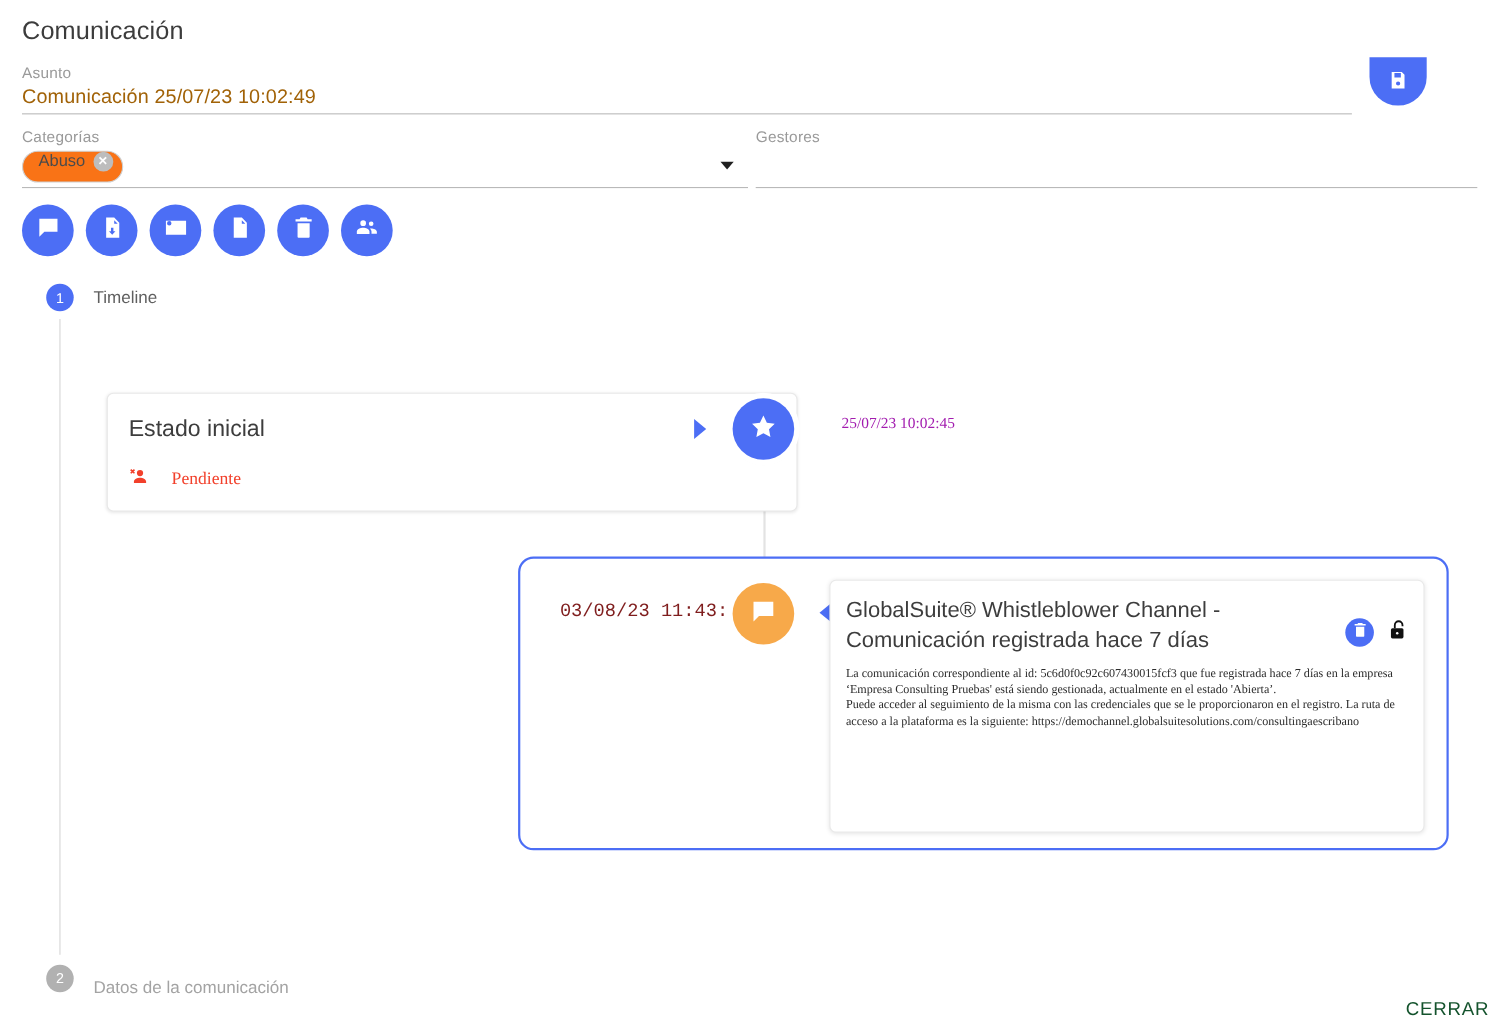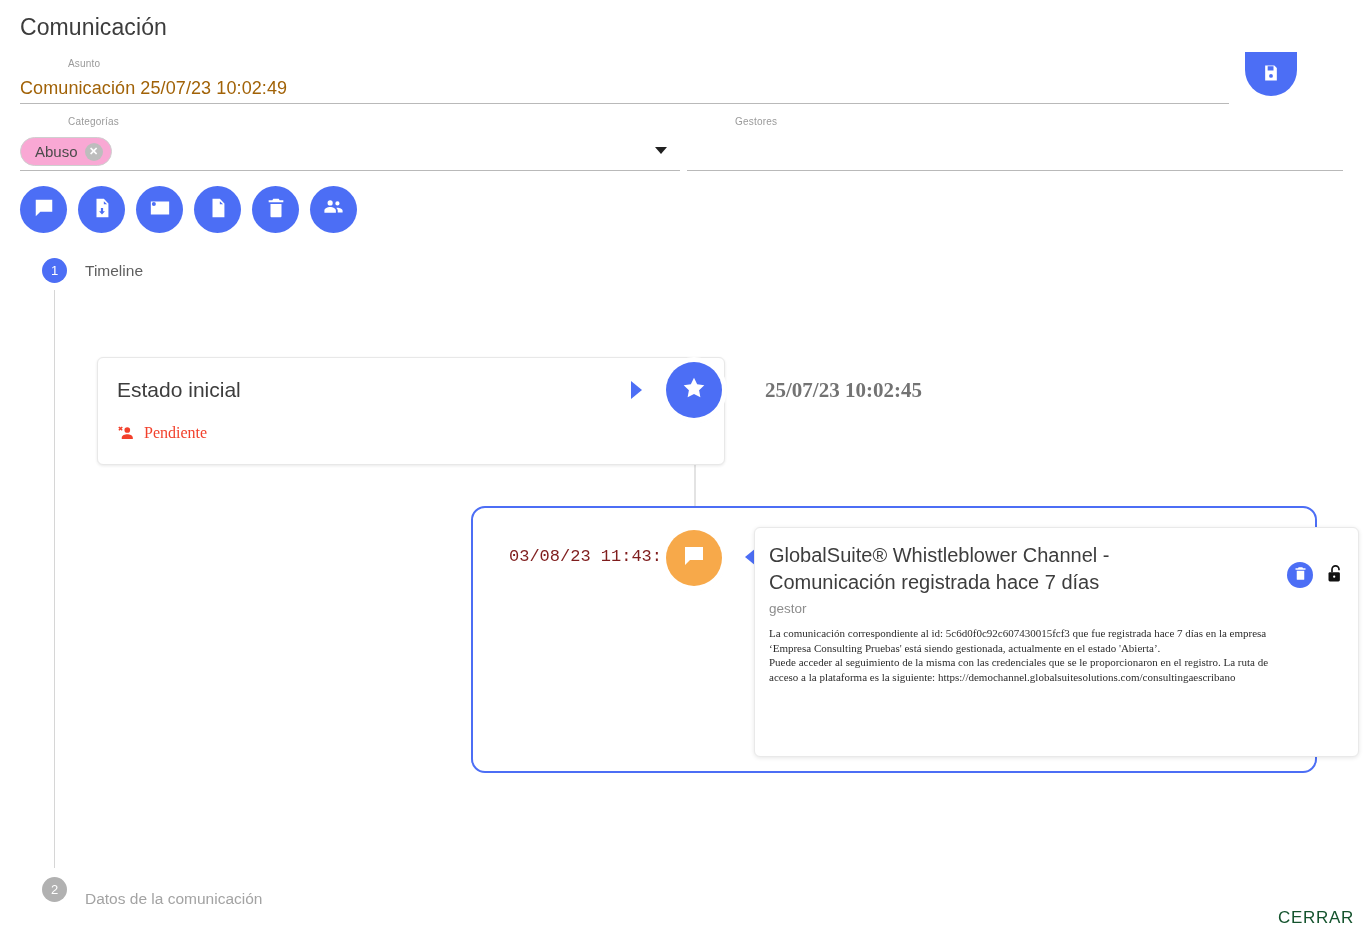--- a/index.html
+++ b/index.html
@@ -12,39 +12,39 @@
   }
   .page { position: relative; width: 1370px; height: 930px; background:#fff; }
 
   
   .title {
     position:absolute; left:20px; top:14px;
     font-size:23px; color:#3c3c3c; font-weight:400; letter-spacing:.1px;
   }
 
   .field-label {
-    position:absolute; font-size:10px; color:#9a9a9a; letter-spacing:.2px;margin-left:48px;
+    position:absolute; font-size:14px; color:#9a9a9a; letter-spacing:.2px;
   }
   .field-value {
     position:absolute; font-size:18px; color:#a16207; letter-spacing:.1px;
   }
   .underline { position:absolute; height:1px; background:#b9b9b9; }
 
   
   #lbl-asunto { left:20px; top:58px; }
   #val-asunto { left:20px; top:78px; }
   #ul-asunto  { left:20px; top:103px; width:1209px; }
 
   
   #lbl-categorias { left:20px; top:116px; }
   .chip {
     position:absolute; left:20px; top:137px;
     height:29px; border:1px solid #cfcfcf; border-radius:15px;
-    display:flex; align-items:center; gap:7px;
-    padding:0 8px 0 14px; background:#f9a8d4;
+    display:flex; align-items:flex-start; gap:7px;
+    padding:0 8px 0 14px; background:#f97316;
   }
   .chip-text { font-size:15px; color:#4b4b4b; }
   .chip-x {
     width:18px; height:18px; border-radius:50%; background:#bdbdbd;
     display:flex; align-items:center; justify-content:center;
     color:#fff; font-size:11px; line-height:1; font-weight:700;
     cursor:pointer;
   }
   #caret-categorias {
     position:absolute; left:655px; top:147px; cursor:pointer;
@@ -98,55 +98,55 @@
 
   
   #estado-card {
     position:absolute; left:97px; top:357px; width:628px; height:108px;
     background:#fff; border:1px solid #e8e8e8; border-radius:6px;
     box-shadow:0 1px 3px rgba(0,0,0,.09);
   }
   #estado-title { position:absolute; left:19px; top:20px; font-size:21px; color:#3d3d3d; }
   #estado-status {
     position:absolute; left:19px; top:66px;
-    display:flex; align-items:flex-start; gap:8px;
+    display:flex; align-items:center; gap:20px;
     color:#f2402b; font-family:"Liberation Serif", serif; font-size:16px;
   }
   #estado-arrow {
     position:absolute; left:631px; top:381px;
     width:0;height:0;border-top:9px solid transparent;border-bottom:9px solid transparent;border-left:11px solid #4c6ef5;
   }
   .node {
     position:absolute; width:56px; height:56px; border-radius:50%;
     display:flex;align-items:center;justify-content:center;
     box-shadow:0 0 0 5px #fff, 0 1px 5px rgba(0,0,0,.14);
   }
   #node-star { left:666px; top:362px; background:#4c6ef5; }
   #node-msg  { left:666px; top:530px; background:#f7a94a; }
 
   #date-star {
     position:absolute; left:765px; top:378px;
-    font-family:"Liberation Serif", serif; font-size:21px; color:#737373;font-weight:bold;
+    font-family:"Liberation Serif", serif; font-size:14px; color:#a21caf;
   }
 
   
   #entry-box {
     position:absolute; left:471px; top:506px; width:846px; height:267px;
     border:2px solid #4c6ef5; border-radius:14px; background:#fff;
   }
   #date-msg {
     position:absolute; left:509px; top:547px;
     font-family:Liberation Mono, monospace; font-size:17px; color:#7f1d1d;
   }
   #entry-arrow {
     position:absolute; left:745px; top:548px;
     width:0;height:0;border-top:9px solid transparent;border-bottom:9px solid transparent;border-right:11px solid #4c6ef5;
   }
   #msg-card {
-    position:absolute; left:754px; top:527px; width:605px; height:230px;
+    position:absolute; left:754px; top:527px; width:541px; height:230px;
     background:#fff; border:1px solid #e9e9e9; border-radius:6px;
     box-shadow:0 1px 4px rgba(0,0,0,.10);
     padding:14px 16px 10px 14px;
   }
   #msg-title {
     font-size:20px; color:#3d3d3d; line-height:1.33; width:400px;
   }
   #msg-author { margin-top:6px; font-size:13.5px; color:#8d8d8d; }
   #msg-body {
     margin-top:10px;
@@ -284,21 +284,20 @@
     <span>
       <svg width="24" height="24" viewBox="0 0 24 24" fill="#fff">
         <path d="M3 3h18v13H8l-5 5V3zm4 4h10v2H7V7zm0 4h7v2H7v-2z"></path>
       </svg>
     </span>
   </div>
   <div id="entry-arrow"></div>
 
   <div id="msg-card">
     <div id="msg-title">GlobalSuite® Whistleblower Channel - Comunicación registrada hace 7 días</div>
-    <div id="msg-author">gestor</div>
     <div id="msg-body">La comunicación correspondiente al id: 5c6d0f0c92c607430015fcf3 que fue registrada hace 7 días en la empresa ‘Empresa Consulting Pruebas' está siendo gestionada, actualmente en el estado 'Abierta’.
 Puede acceder al seguimiento de la misma con las credenciales que se le proporcionaron en el registro. La ruta de acceso a la plataforma es la siguiente: https://demochannel.globalsuitesolutions.com/consultingaescribano</div>
 
     <div id="msg-actions">
       <div id="msg-delete">
         <span>
           <svg width="15" height="15" viewBox="0 0 24 24" fill="#fff">
             <path d="M9 2h6l1 1.6h4v2.2H4V3.6h4L9 2zM6 7.6h12V21a1 1 0 01-1 1H7a1 1 0 01-1-1V7.6z"></path>
           </svg>
         </span>

